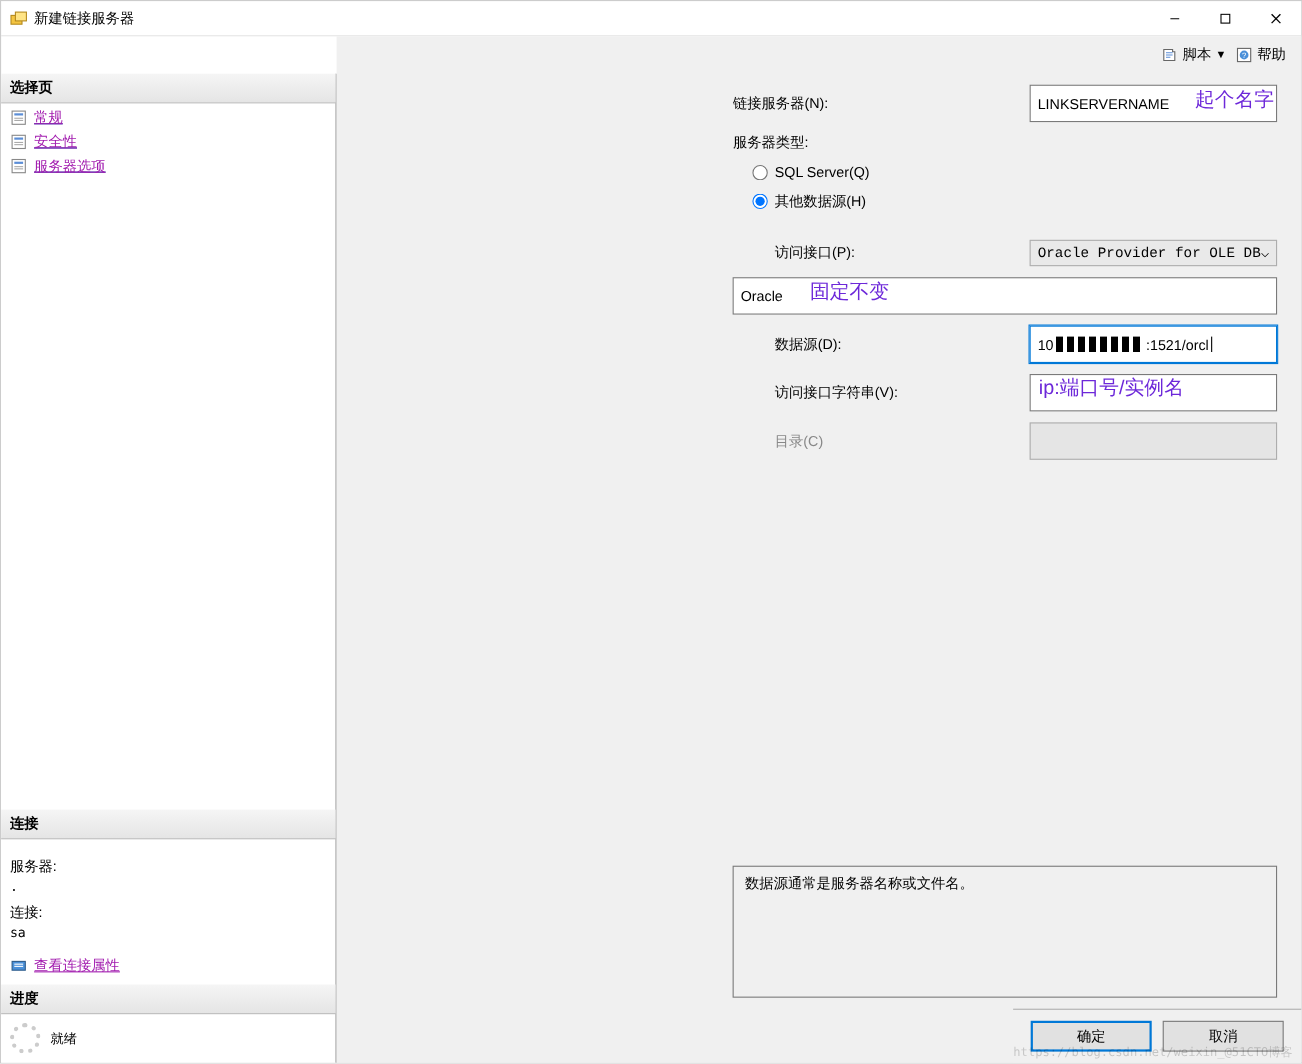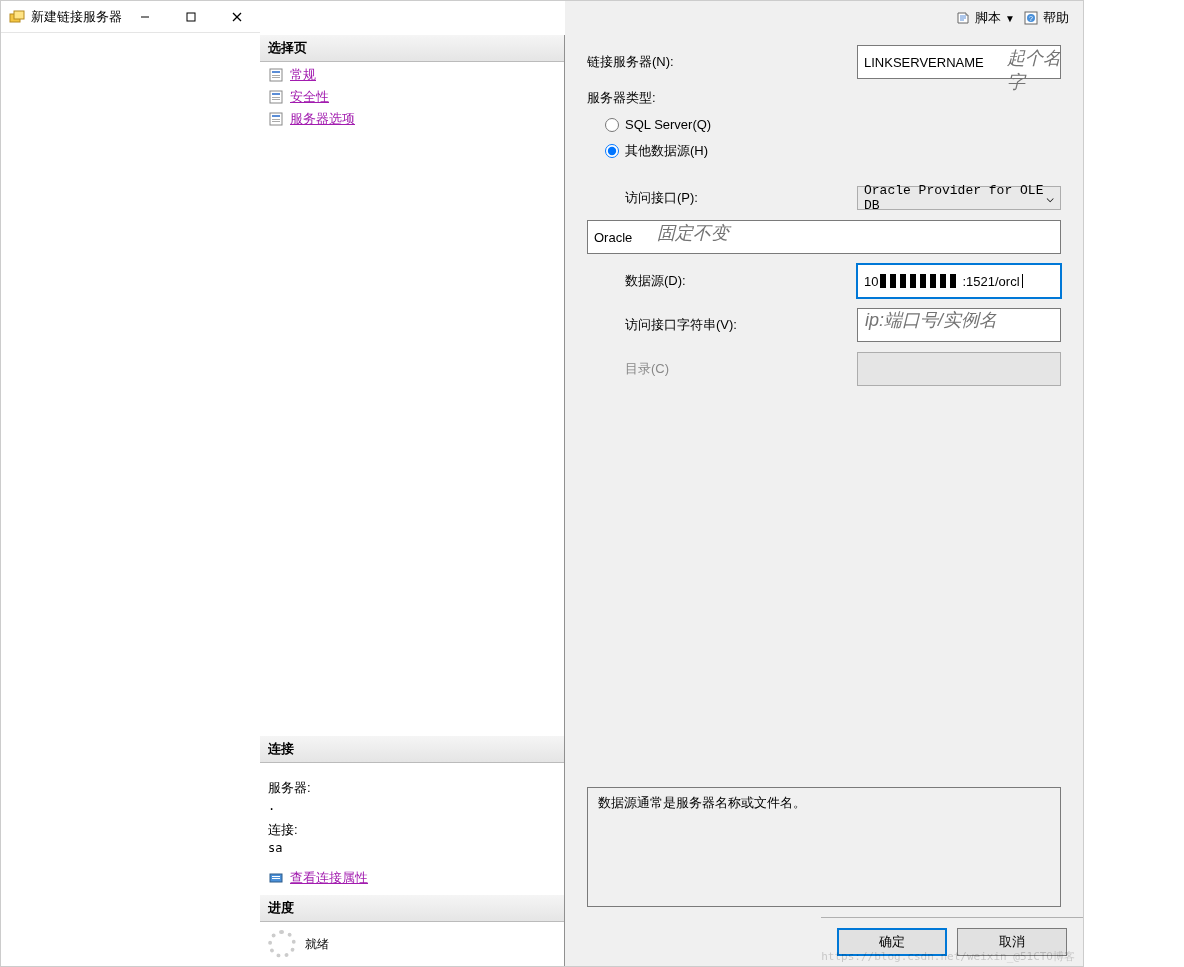--- a/index.html
+++ b/index.html
@@ -3,24 +3,24 @@
 <meta charset="utf-8">
 <style>
   * { box-sizing: border-box; margin: 0; padding: 0; }
   body {
     font-family: "Microsoft YaHei", "Segoe UI", Tahoma, sans-serif;
     font-size: 12px;
     background: #fff;
     color: #000;
   }
   .window {
-    width: 1084px;
+    width: 1184px;
     height: 967px;
     display: flex;
-    flex-direction: row;
+    flex-direction: column;
     border: 1px solid #ccc;
     background: #fff;
     position: relative;
   }
   
   .titlebar {
     height: 32px;
     display: flex;
     align-items: center;
     justify-content: space-between;
@@ -139,25 +139,25 @@
   }
   .radio {
     display: inline-flex; align-items: center;
     gap: 6px; font-size: 13px;
     cursor: pointer;
   }
   .radio input[type=radio] { width: 14px; height: 14px; }
   .group-spacer { height: 16px; }
   .annotation {
     position: absolute;
-    color: #737373;
+    color: #6d28d9;
     font-size: 18px;
     font-family: "Microsoft YaHei", sans-serif;
     pointer-events: none;
-    left: 0; top: 0; font-style: italic;
+    left: 0; top: 0;
   }
   .hint-box {
     border: 1px solid #7a7a7a;
     background: #f0f0f0;
     padding: 6px 10px;
     font-size: 13px;
     height: 120px;
     margin-top: auto;
   }
   

